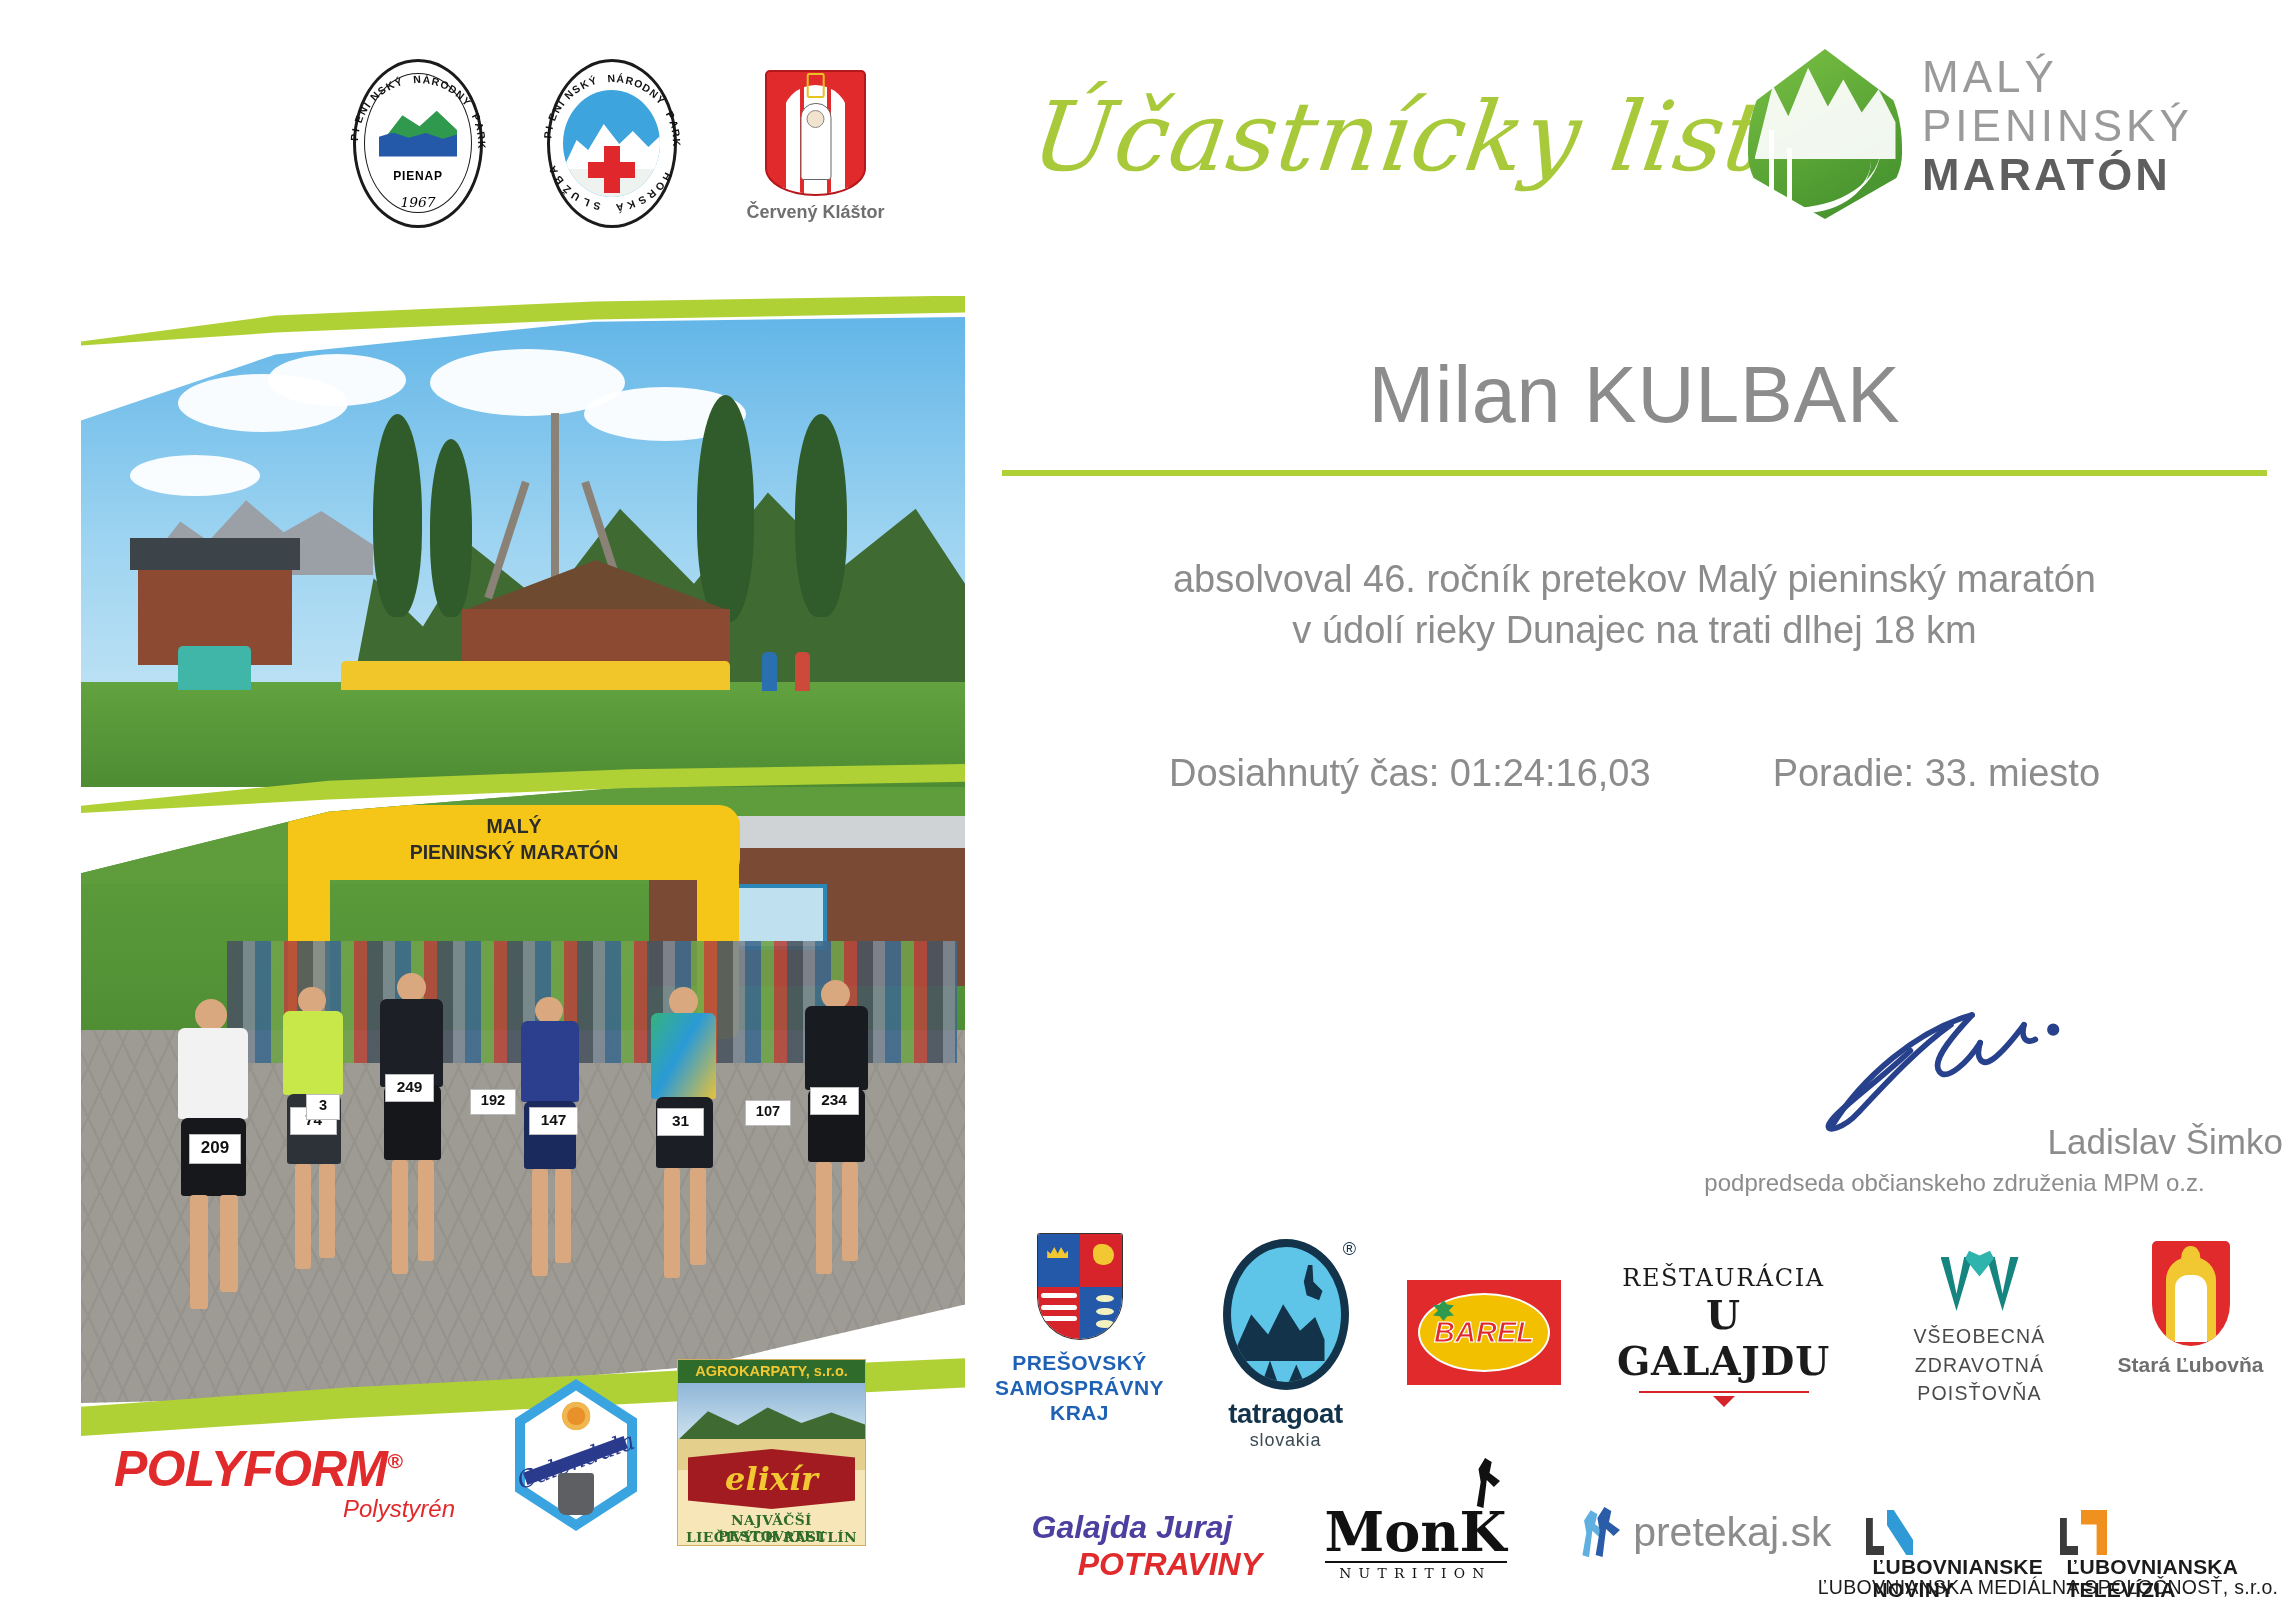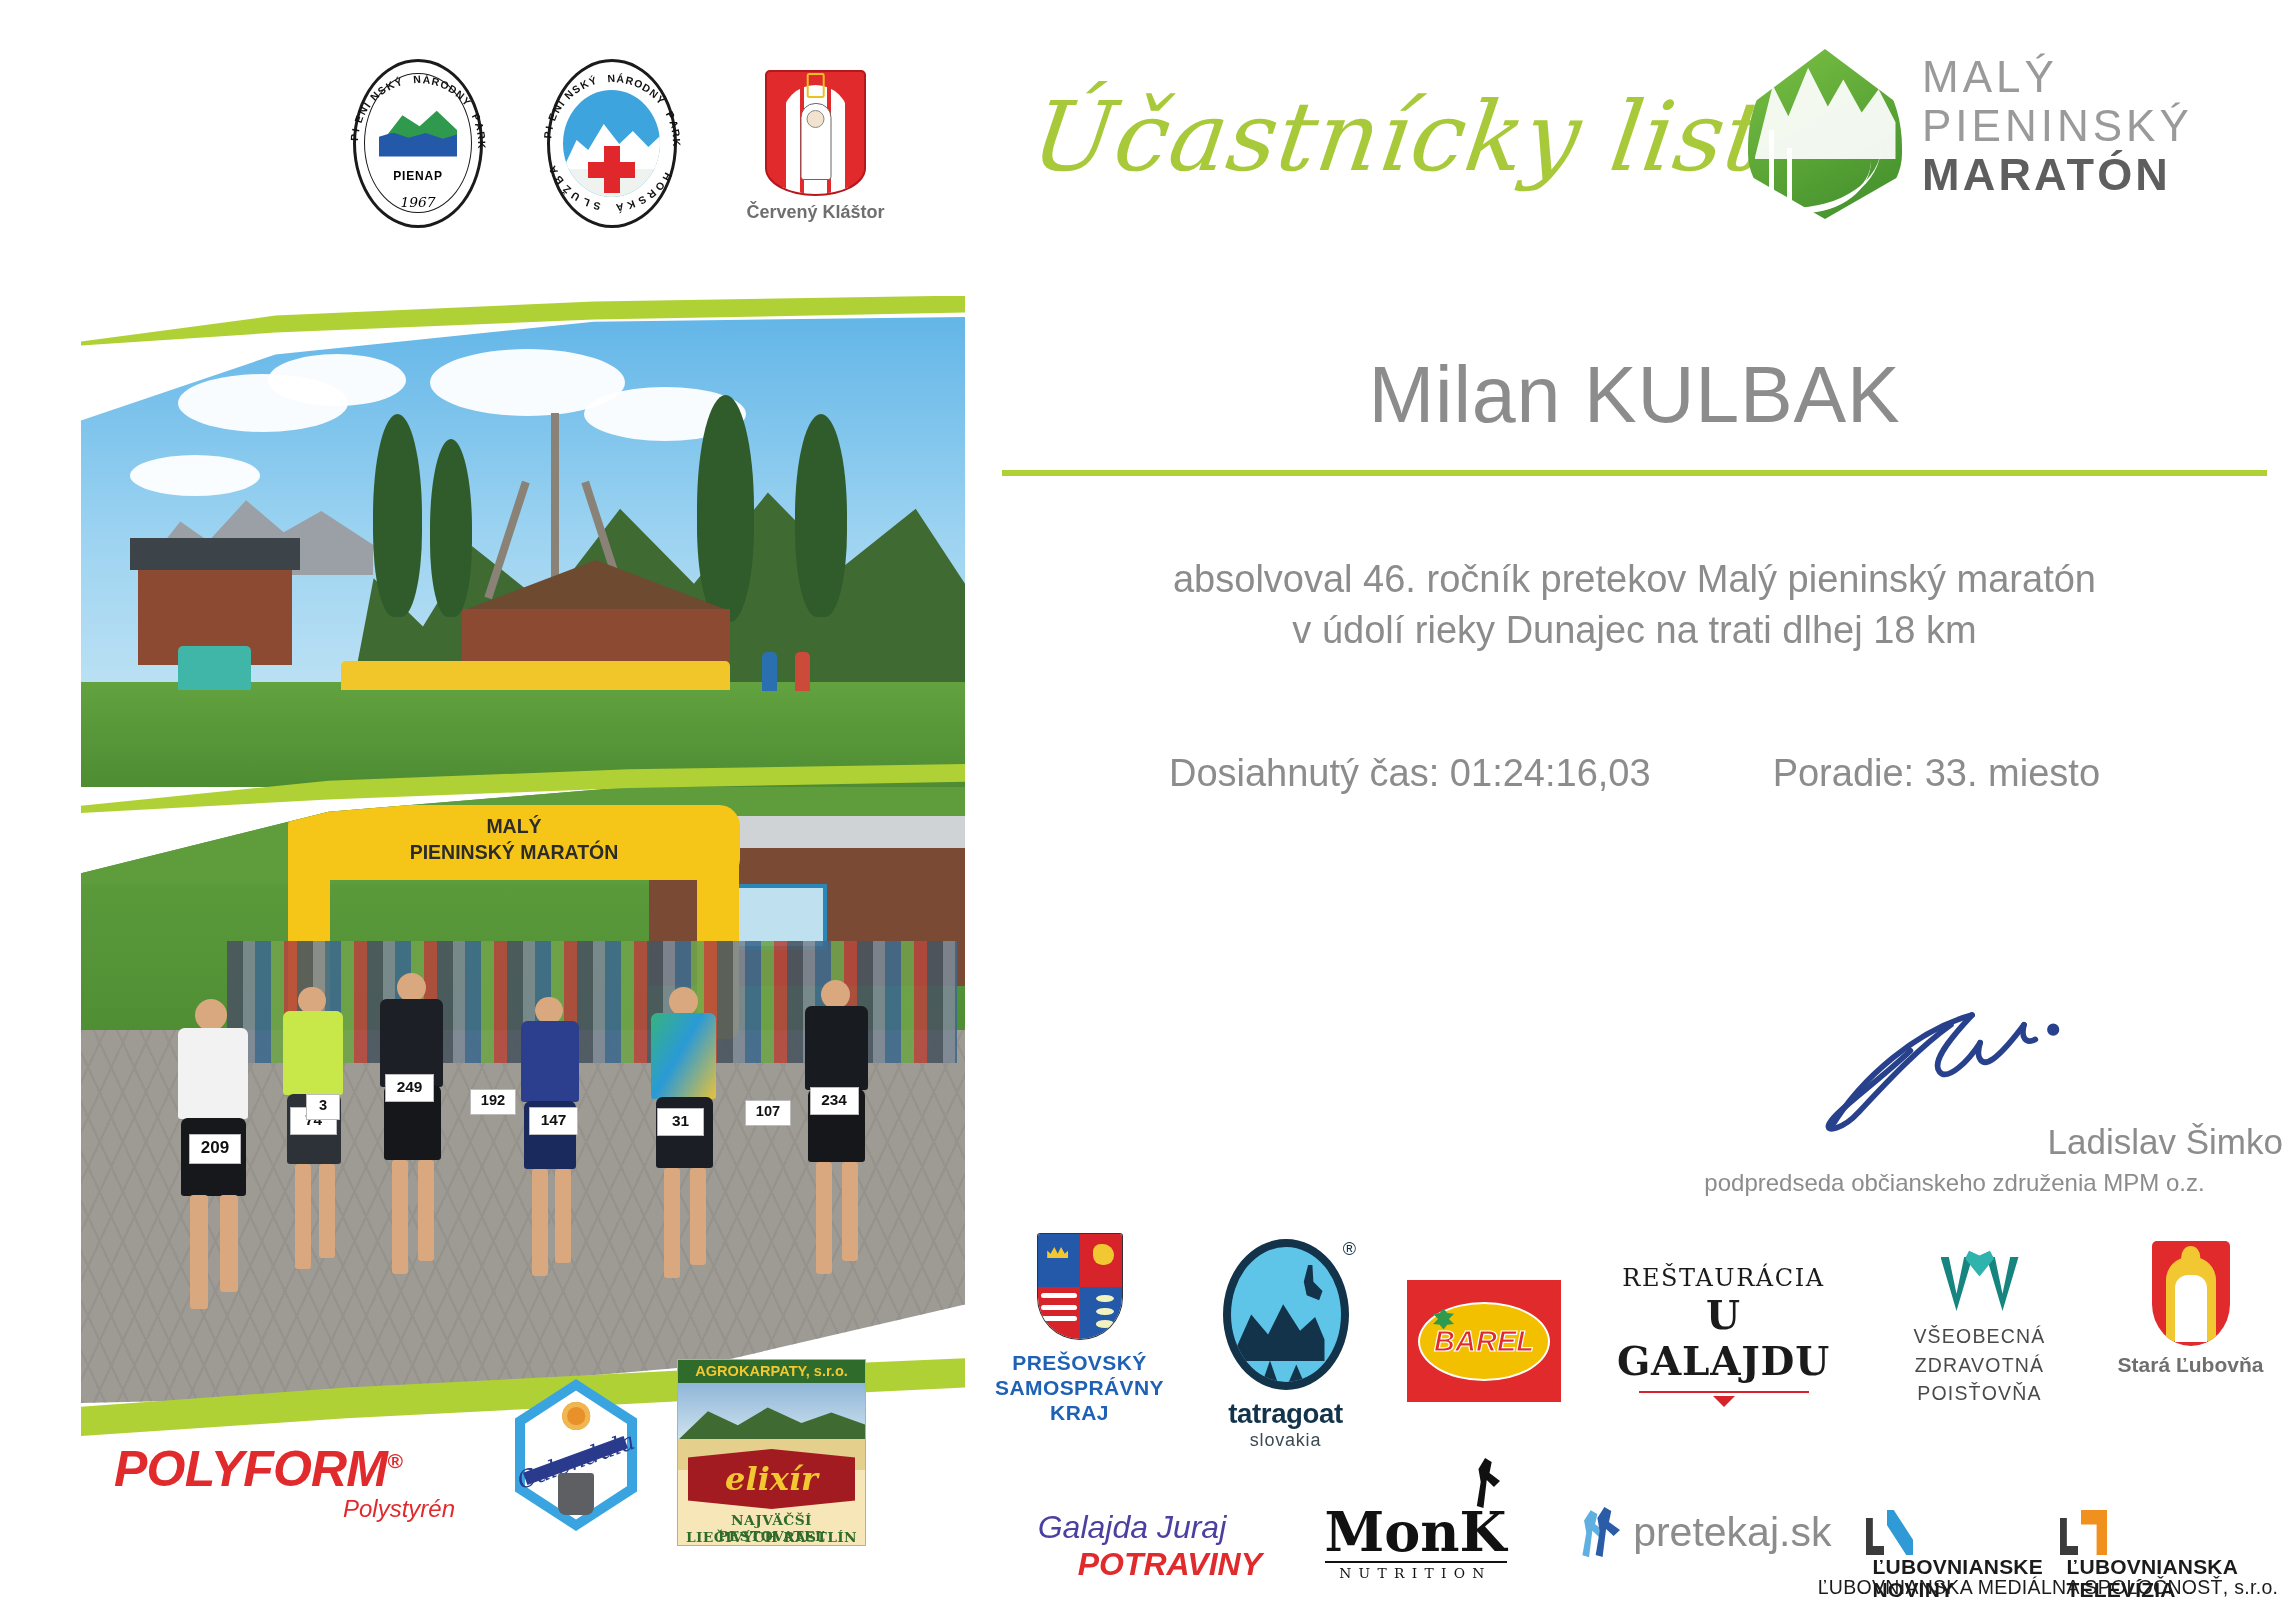--- a/index.html
+++ b/index.html
@@ -162,21 +162,21 @@
       border:8px solid #12334a;border-radius:50%;background:#5ec5e8;overflow:hidden;}
   .tg-mtn{position:absolute;left:0;bottom:21px;width:94px;height:63px;background:#12334a;
       clip-path:polygon(0 100%,22% 26%,40% 58%,56% 10%,74% 52%,90% 30%,100% 66%,100% 100%);}
   .tg-goat{position:absolute;right:18px;top:18px;width:24px;height:42px;background:#12334a;
       clip-path:polygon(40% 0,58% 0,62% 40%,100% 62%,86% 84%,34% 72%,22% 40%);}
   .tg-trees{position:absolute;left:0;bottom:0;width:94px;height:29px;background:#12334a;
       clip-path:polygon(6% 100%,14% 38%,22% 100%,34% 100%,42% 26%,50% 100%,62% 100%,70% 40%,78% 100%);}
   .tg-name{font-size:27.6px;font-weight:bold;color:#12334a;letter-spacing:-0.4px;}
   .tg-sub{font-size:18px;color:#3c4a53;letter-spacing:0.8px;}
 
-  .barel-box{width:154px;height:122px;background:#e02a2c;display:flex;
+  .barel-box{width:154px;height:105px;background:#e02a2c;display:flex;
       align-items:center;justify-content:center;margin:0 auto;}
   .barel-oval{width:128px;height:75px;background:#f3c000;border:2.4px solid #fff;border-radius:50%;
       display:flex;align-items:center;justify-content:center;position:relative;}
   .barel-txt{color:#e02a2c;font-weight:bold;font-style:italic;font-size:29px;
       -webkit-text-stroke:1.2px #fff;}
   .barel-clover{position:absolute;left:13px;top:4.9px;width:21px;height:21px;background:#2f9a4e;
       clip-path:polygon(50% 0,68% 22%,100% 26%,76% 50%,100% 74%,68% 78%,50% 100%,32% 78%,0 74%,24% 50%,0 26%,32% 22%);}
 
   .gal-top{color:#1b1b1b;font-size:24px;letter-spacing:1.6px;font-family:"DejaVu Serif",serif;}
   .gal-main{color:#1b1b1b;font-size:39px;font-weight:bold;font-family:"DejaVu Serif",serif;letter-spacing:0.8px;}
@@ -229,21 +229,21 @@
   .agro-field{position:absolute;left:0;top:79px;width:100%;height:31px;background:#e4cf8d;}
   .agro-ban{position:absolute;left:9.7px;top:89px;right:9.7px;height:60px;background:#a21b20;
       clip-path:polygon(0 14%,50% 0,100% 14%,100% 86%,50% 100%,0 86%);
       display:flex;align-items:center;justify-content:center;}
   .agro-ban span{color:#f2c832;font-family:"DejaVu Serif",serif;font-style:italic;
       font-size:32px;font-weight:bold;}
   .agro-b1,.agro-b2{position:absolute;left:0;width:100%;text-align:center;color:#2f6b2a;
       font-weight:bold;font-size:13.8px;font-family:"DejaVu Serif",serif;letter-spacing:0.4px;}
   .agro-b1{top:152px;} .agro-b2{top:169px;}
 
-  .gj-1{color:#4b3fa0;font-size:32px;font-weight:normal;font-style:italic;}
+  .gj-1{color:#4b3fa0;font-size:32px;font-weight:bold;font-style:italic;}
   .gj-2{color:#e02a2c;font-size:32px;font-weight:bold;font-style:italic;text-align:right;}
 
   .monk-word{font-family:"DejaVu Serif",serif;font-size:54px;font-weight:bold;color:#111;line-height:1;}
   .monk-rule{height:2.4px;background:#111;margin:1.6px 0 1.6px 0;}
   .monk-sub{font-size:13.8px;letter-spacing:7.3px;color:#111;font-family:"DejaVu Serif",serif;}
   .monk-fig{position:absolute;right:6.5px;top:-47px;width:27.6px;height:50px;background:#111;
       clip-path:polygon(46% 0,70% 8%,62% 30%,100% 46%,78% 58%,52% 44%,40% 100%,16% 96%,30% 48%,22% 22%);}
 
   .pt-run{position:relative;width:45px;height:50px;display:inline-block;vertical-align:middle;}
   .pt-run i{position:absolute;background:#2a7fc1;

